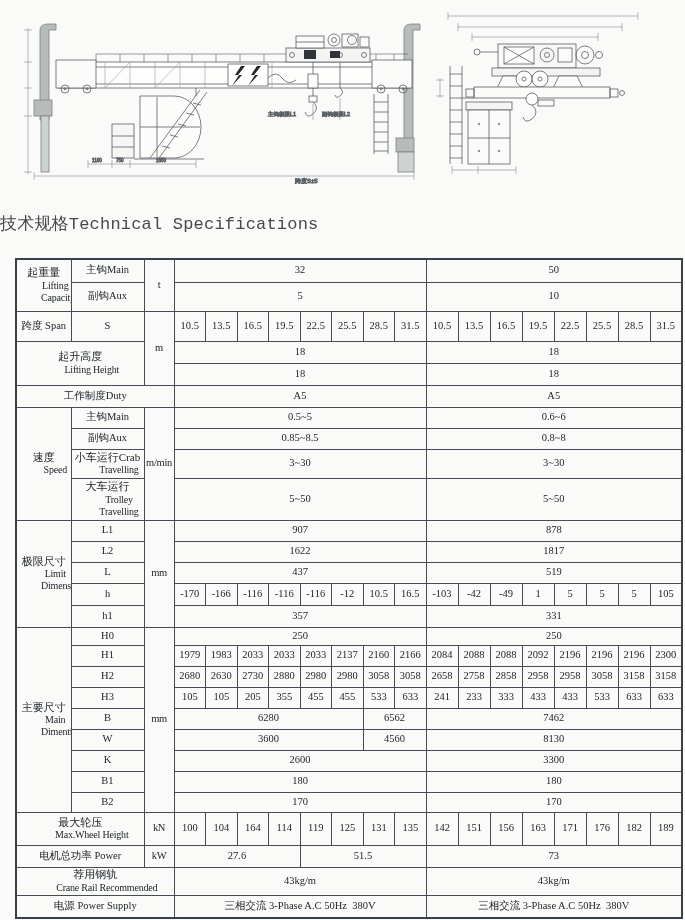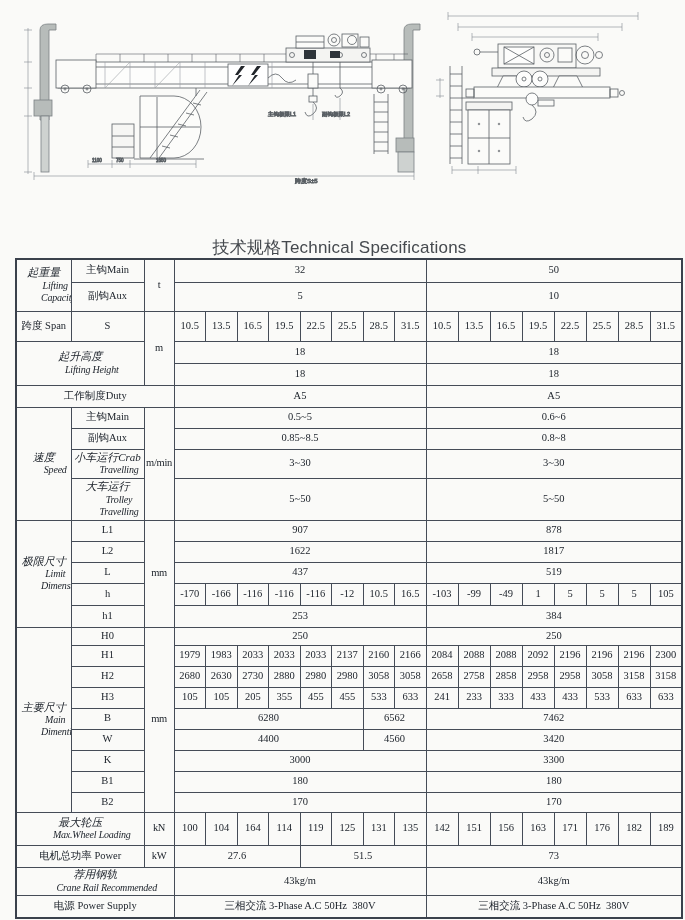--- a/index.html
+++ b/index.html
@@ -6,36 +6,36 @@
   html,body { margin:0; padding:0; }
   body {
     width:685px; height:920px; position:relative;
     background:#fafaf8;
     font-family:"Liberation Serif","DejaVu Serif",serif;
     color:#20262e;
   }
   #drawing { position:absolute; top:0; left:0; }
   #title {
     position:absolute; top:212px; left:0; width:679px;
-    text-align:center;
-    font-family:Liberation Sans, sans-serif;
-    font-size:17px; letter-spacing:.2px; color:#45494e;margin-top:24px;
+    text-align:left;
+    font-family:Liberation Mono, monospace;
+    font-size:17px; letter-spacing:.2px; color:#45494e;
   }
   table#spec {
     position:absolute; top:258px; left:15px; width:666px;
     border-collapse:collapse; table-layout:fixed;
     border:2px solid #3a414c;
   }
   #spec td {
     border:1px solid #454c57;
     text-align:center; vertical-align:middle;
     padding:0 1px; font-size:10.5px; line-height:1.22;
     overflow:hidden; white-space:nowrap;
   }
-  #spec td.wrap { white-space:normal;font-style:italic; }
+  #spec td.wrap { white-space:normal; }
   .cnl { display:block; font-size:11px; }
   .enl { display:block; font-size:10px; letter-spacing:-0.2px;padding-left:23px; }
   .u  { font-size:9.5px; letter-spacing:-0.3px; }
   .h18{height:18px}.h20{height:20px}.h21{height:21px}.h22{height:22px}
   .h23{height:23px}.h28{height:28px}.h29{height:29px}.h30{height:30px}
   .h33{height:33px}.h42{height:42px}
   svg text { font-family:"Liberation Sans","DejaVu Sans",sans-serif; fill:#4d555c; }
 </style>
 </head>
 <body>
@@ -433,32 +433,32 @@
     <td>h</td>
     <td>-170</td>
     <td>-166</td>
     <td>-116</td>
     <td>-116</td>
     <td>-116</td>
     <td>-12</td>
     <td>10.5</td>
     <td>16.5</td>
     <td>-103</td>
-    <td>-99</td>
+    <td>-42</td>
     <td>-49</td>
     <td>1</td>
     <td>5</td>
     <td>5</td>
     <td>5</td>
     <td>105</td>
   </tr>
   <tr class="h22">
     <td>h1</td>
-    <td colspan="8">253</td>
-    <td colspan="8">384</td>
+    <td colspan="8">357</td>
+    <td colspan="8">331</td>
   </tr>
 
   <tr class="h18">
     <td class="wrap" rowspan="9">
       <span class="cnl">主要尺寸</span>
       <span class="enl">Main</span>
       <span class="enl">Dimention</span>
     </td>
     <td>H0</td>
     <td class="u" rowspan="9">mm</td>
@@ -523,44 +523,44 @@
     <td>633</td>
   </tr>
   <tr class="h21">
     <td>B</td>
     <td colspan="6">6280</td>
     <td colspan="2">6562</td>
     <td colspan="8">7462</td>
   </tr>
   <tr class="h21">
     <td>W</td>
-    <td colspan="6">4400</td>
+    <td colspan="6">3600</td>
     <td colspan="2">4560</td>
-    <td colspan="8">3420</td>
+    <td colspan="8">8130</td>
   </tr>
   <tr class="h21">
     <td>K</td>
-    <td colspan="8">3000</td>
+    <td colspan="8">2600</td>
     <td colspan="8">3300</td>
   </tr>
   <tr class="h21">
     <td>B1</td>
     <td colspan="8">180</td>
     <td colspan="8">180</td>
   </tr>
   <tr class="h20">
     <td>B2</td>
     <td colspan="8">170</td>
     <td colspan="8">170</td>
   </tr>
 
   <tr class="h33">
     <td class="wrap" colspan="2">
       <span class="cnl">最大轮压</span>
-      <span class="enl">Max.Wheel Loading</span>
+      <span class="enl">Max.Wheel Height</span>
     </td>
     <td class="u">kN</td>
     <td>100</td>
     <td>104</td>
     <td>164</td>
     <td>114</td>
     <td>119</td>
     <td>125</td>
     <td>131</td>
     <td>135</td>

